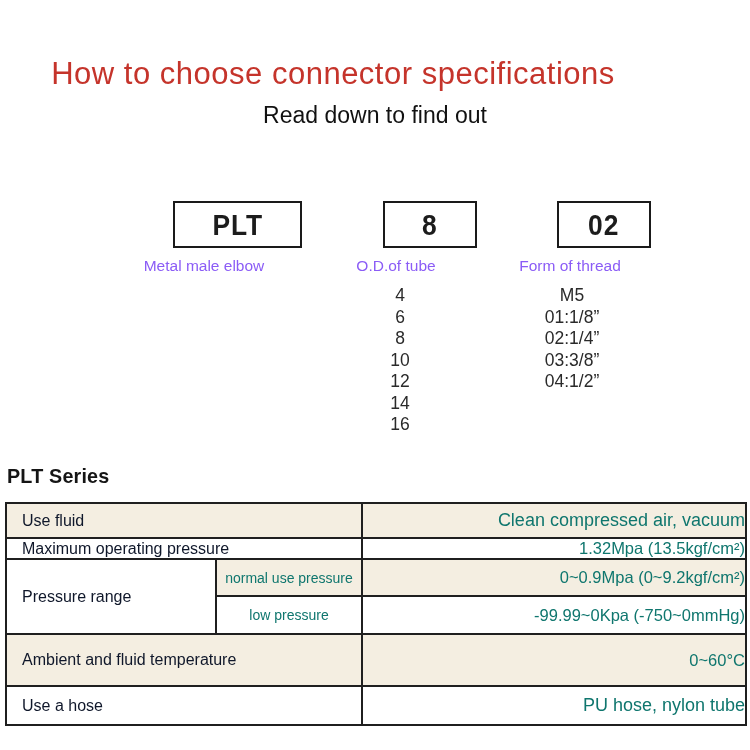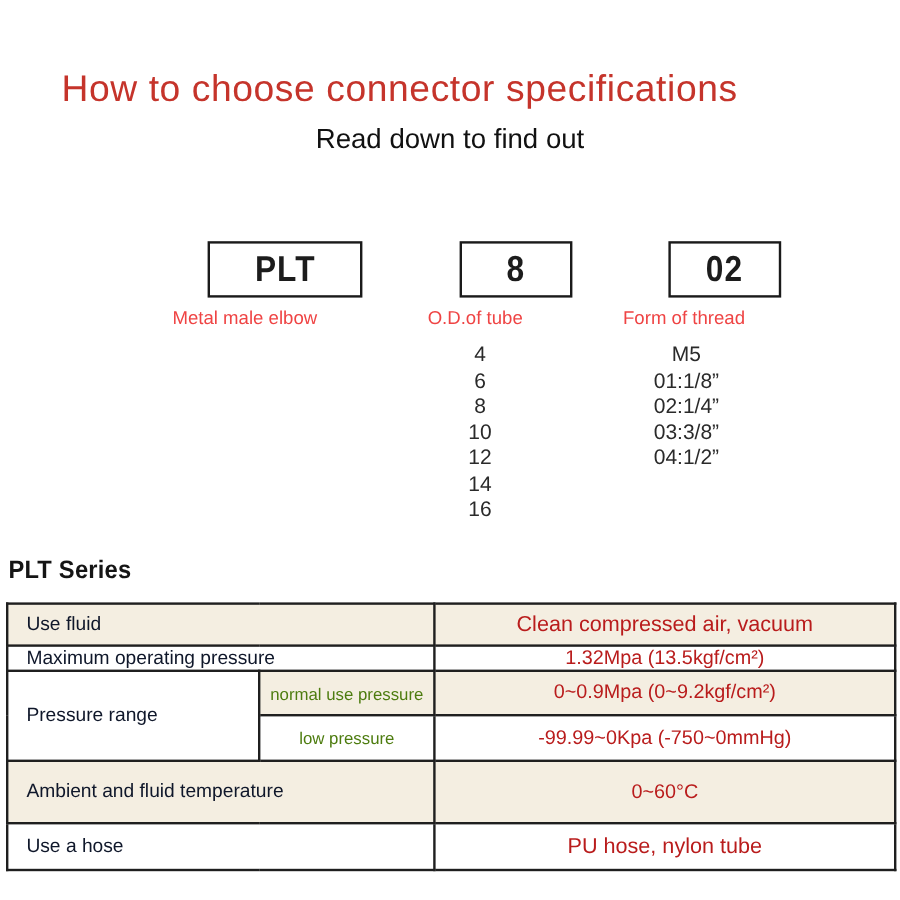--- a/index.html
+++ b/index.html
@@ -26,21 +26,21 @@
     display:flex;align-items:center;justify-content:center;margin-left:34px;
   }
   .code-box .code{
     font-weight:700;font-size:30px;color:#1c1c1c;transform:scaleX(.88);letter-spacing:1px;
   }
   #box-model{left:139px;width:129px;}
   #box-tube{left:349px;width:94px;}
   #box-thread{left:523px;width:94px;}
 
   .box-caption{
-    position:absolute;top:257px;text-align:center;font-size:15.5px;color:#ef4444;
+    position:absolute;top:257px;text-align:center;font-size:15.5px;color:#8b5cf6;
   }
   #cap-model{left:119px;width:170px;}
   #cap-tube{left:331px;width:130px;}
   #cap-thread{left:495px;width:150px;}
 
   .option-list{
     position:absolute;top:285px;display:flex;flex-direction:column;
     font-size:17.5px;color:#2a2a2a;text-align:center;
   }
   .option-list .opt{height:21.5px;line-height:21.5px;}
@@ -56,22 +56,22 @@
     position:absolute;top:502px;left:5px;width:740px;
     border-collapse:collapse;table-layout:fixed;
   }
   .spec-table td{
     border:2px solid var(--line);
     vertical-align:middle;
     background:#fff;
   }
   .spec-table td.beige{background:var(--beige);}
   .label-cell{font-size:16px;color:#0f172a;padding-left:15px;text-align:left;}
-  .sub-label-cell{font-size:14px;color:#4d7c0f;text-align:center;}
-  .value-cell{font-size:18px;color:#b91c1c;text-align:center;}
+  .sub-label-cell{font-size:14px;color:#0f766e;text-align:center;}
+  .value-cell{font-size:18px;color:#0f766e;text-align:right;}
   .value-cell.num{font-size:16.5px;}
   tr.r1{height:35px;} tr.r2{height:20px;} tr.r3{height:37px;}
   tr.r4{height:38px;} tr.r5{height:52px;} tr.r6{height:39px;}
 </style>
 </head>
 <body>
 
 <h1 class="page-title">How to choose connector specifications</h1>
 <div class="page-subtitle">Read down to find out</div>
 

